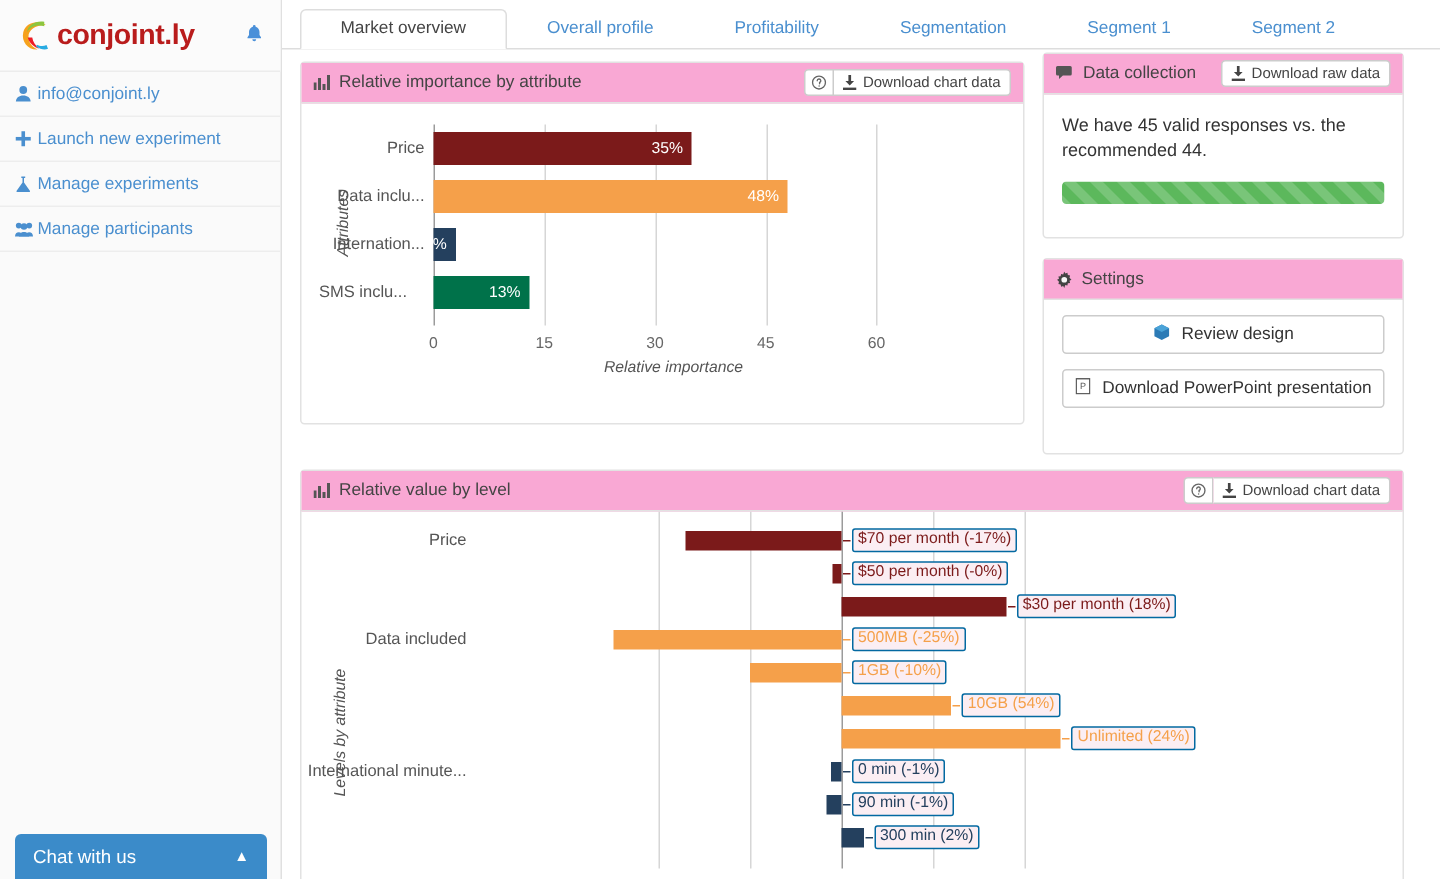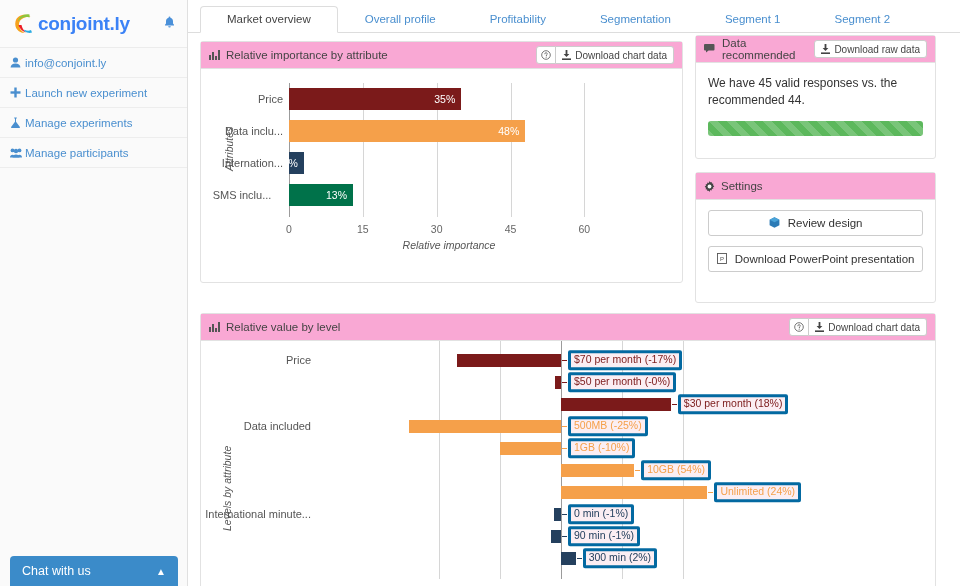--- a/index.html
+++ b/index.html
@@ -23,21 +23,21 @@
   }
   #brand {
     height: 48px;
     display: flex; align-items: center;
     padding: 0 12px;
     border-bottom: 1px solid #ececec;
     background: #fbfbfb;
   }
   .logo-mark { width: 22px; height: 24px; margin-right: 4px; flex: none; }
   .brand-text {
-    font-size: 19px; font-weight: bold; color: #3b82f6;
+    font-size: 19px; font-weight: bold; color: #b91c1c;
     letter-spacing: -0.3px;
   }
   .bell { margin-left: auto; color: #4a90d9; font-size: 12px; }
 
   .nav-item {
     display: flex; align-items: center;
     height: 30px;
     padding: 0 10px;
     border-bottom: 1px solid #ededed;
     color: #4a8fcf;
@@ -190,21 +190,21 @@
     transform: translateY(-50%);
   }
   .bar { position: absolute; }
   .bar-val {
     position: absolute; font-size: 10.5px; color: #fff;
     transform: translateY(-50%); white-space: nowrap;
   }
   .lvl-label {
     position: absolute; font-size: 10.5px;
     transform: translateY(-50%); white-space: nowrap;
-    background: #fbeef3; border: 3px solid #0369a1;
+    background: #fbeef3; border: 1px solid #0369a1;
     padding: 1px 3px; border-radius: 2px; line-height: 1.1; text-align: center;
   }
   .leader { position: absolute; height: 1px; }
 </style>
 </head>
 <body>
 
 <div id="app">
 
   <div id="sidebar">
@@ -348,21 +348,21 @@
       </div>
     </div>
 
     <div class="panel" id="panel-data">
       <div class="panel-head">
         <span class="head-icon">
           <svg width="12" height="10" viewBox="0 0 12 10" fill="#555">
               <path d="M1 0h8.5a1 1 0 0 1 1 1v4.4a1 1 0 0 1-1 1H4.6L2 8.6V6.4H1a1 1 0 0 1-1-1V1a1 1 0 0 1 1-1z"></path>
             </svg>
         </span>
-        <span>Data recommended</span>
+        <span>Data collection</span>
         <span class="head-btns">
           <span class="btn">
             <span class="bi">
               <svg width="9" height="10" viewBox="0 0 9 10" fill="#444">
                   <path d="M3.6 0h1.8v4h2L4.5 7 1.6 4h2z"></path>
                   <rect x="0" y="8.4" width="9" height="1.6"></rect>
                 </svg>
             </span>
             <span>Download raw data</span>
           </span>

